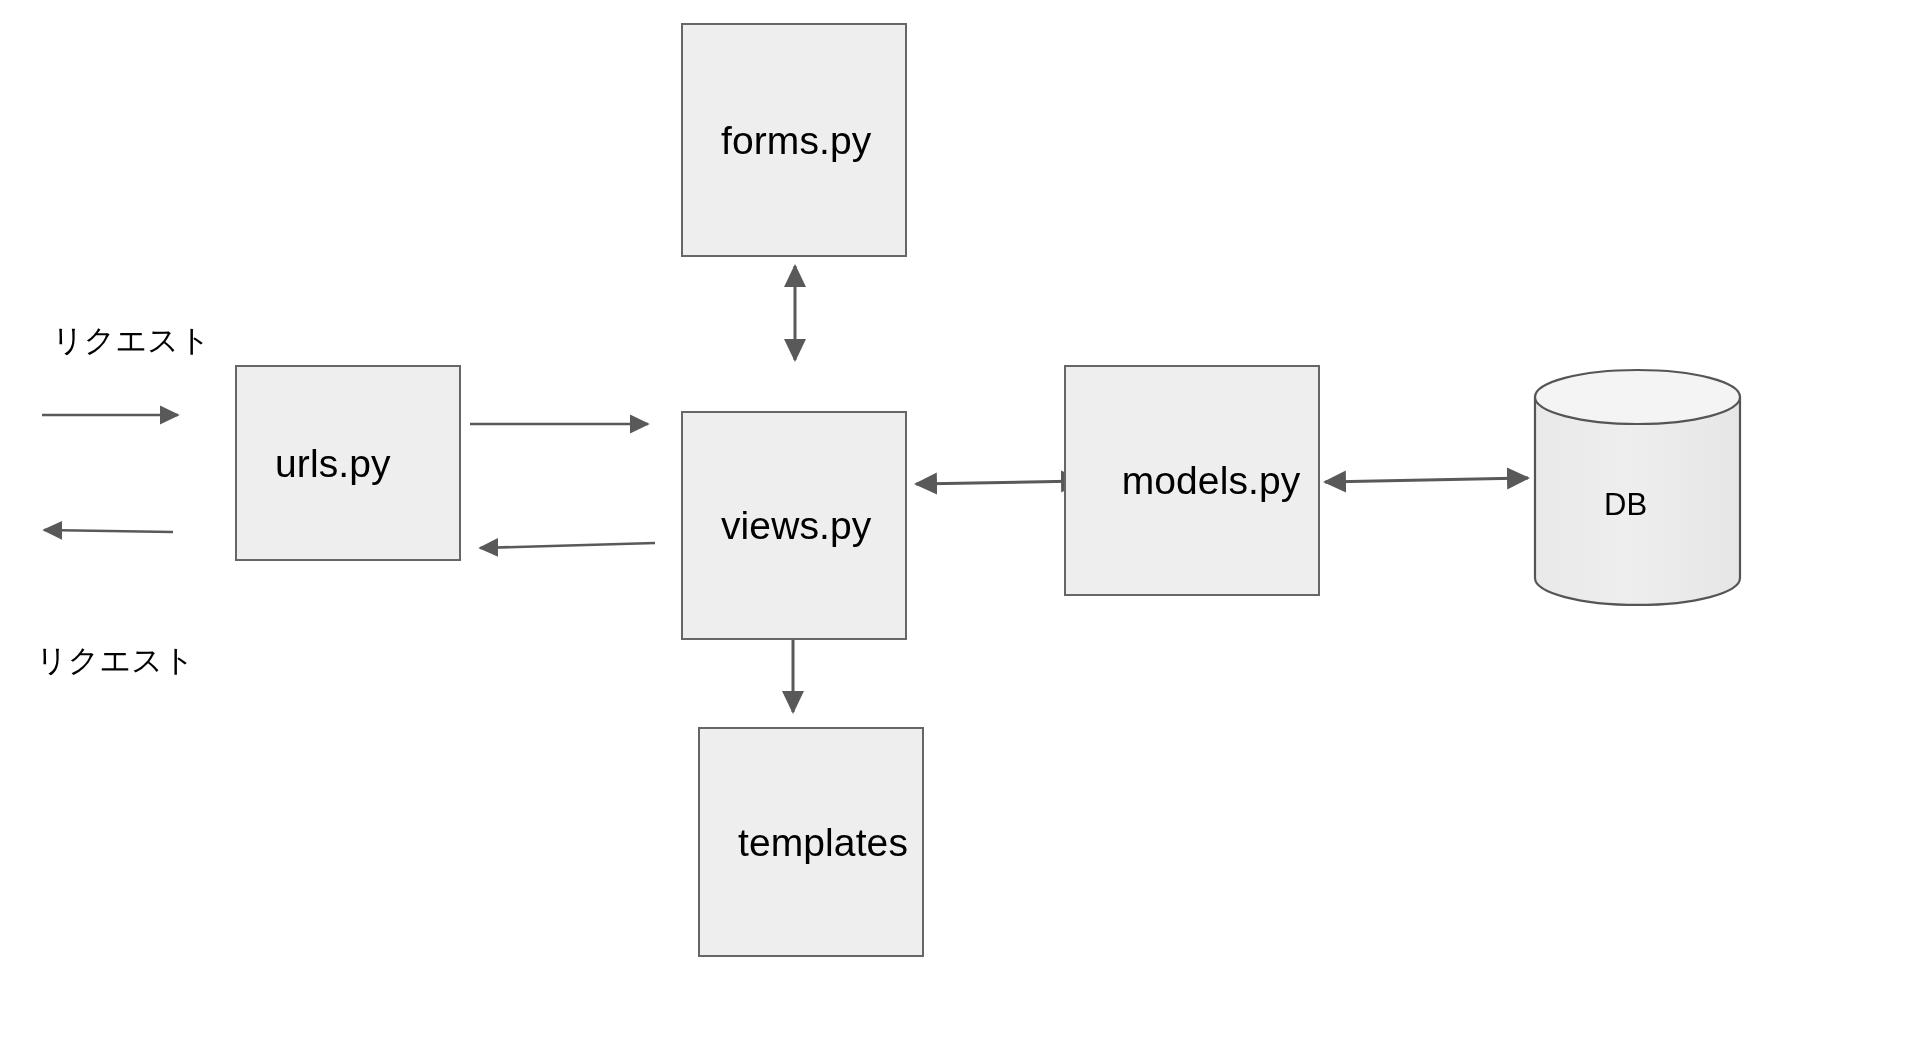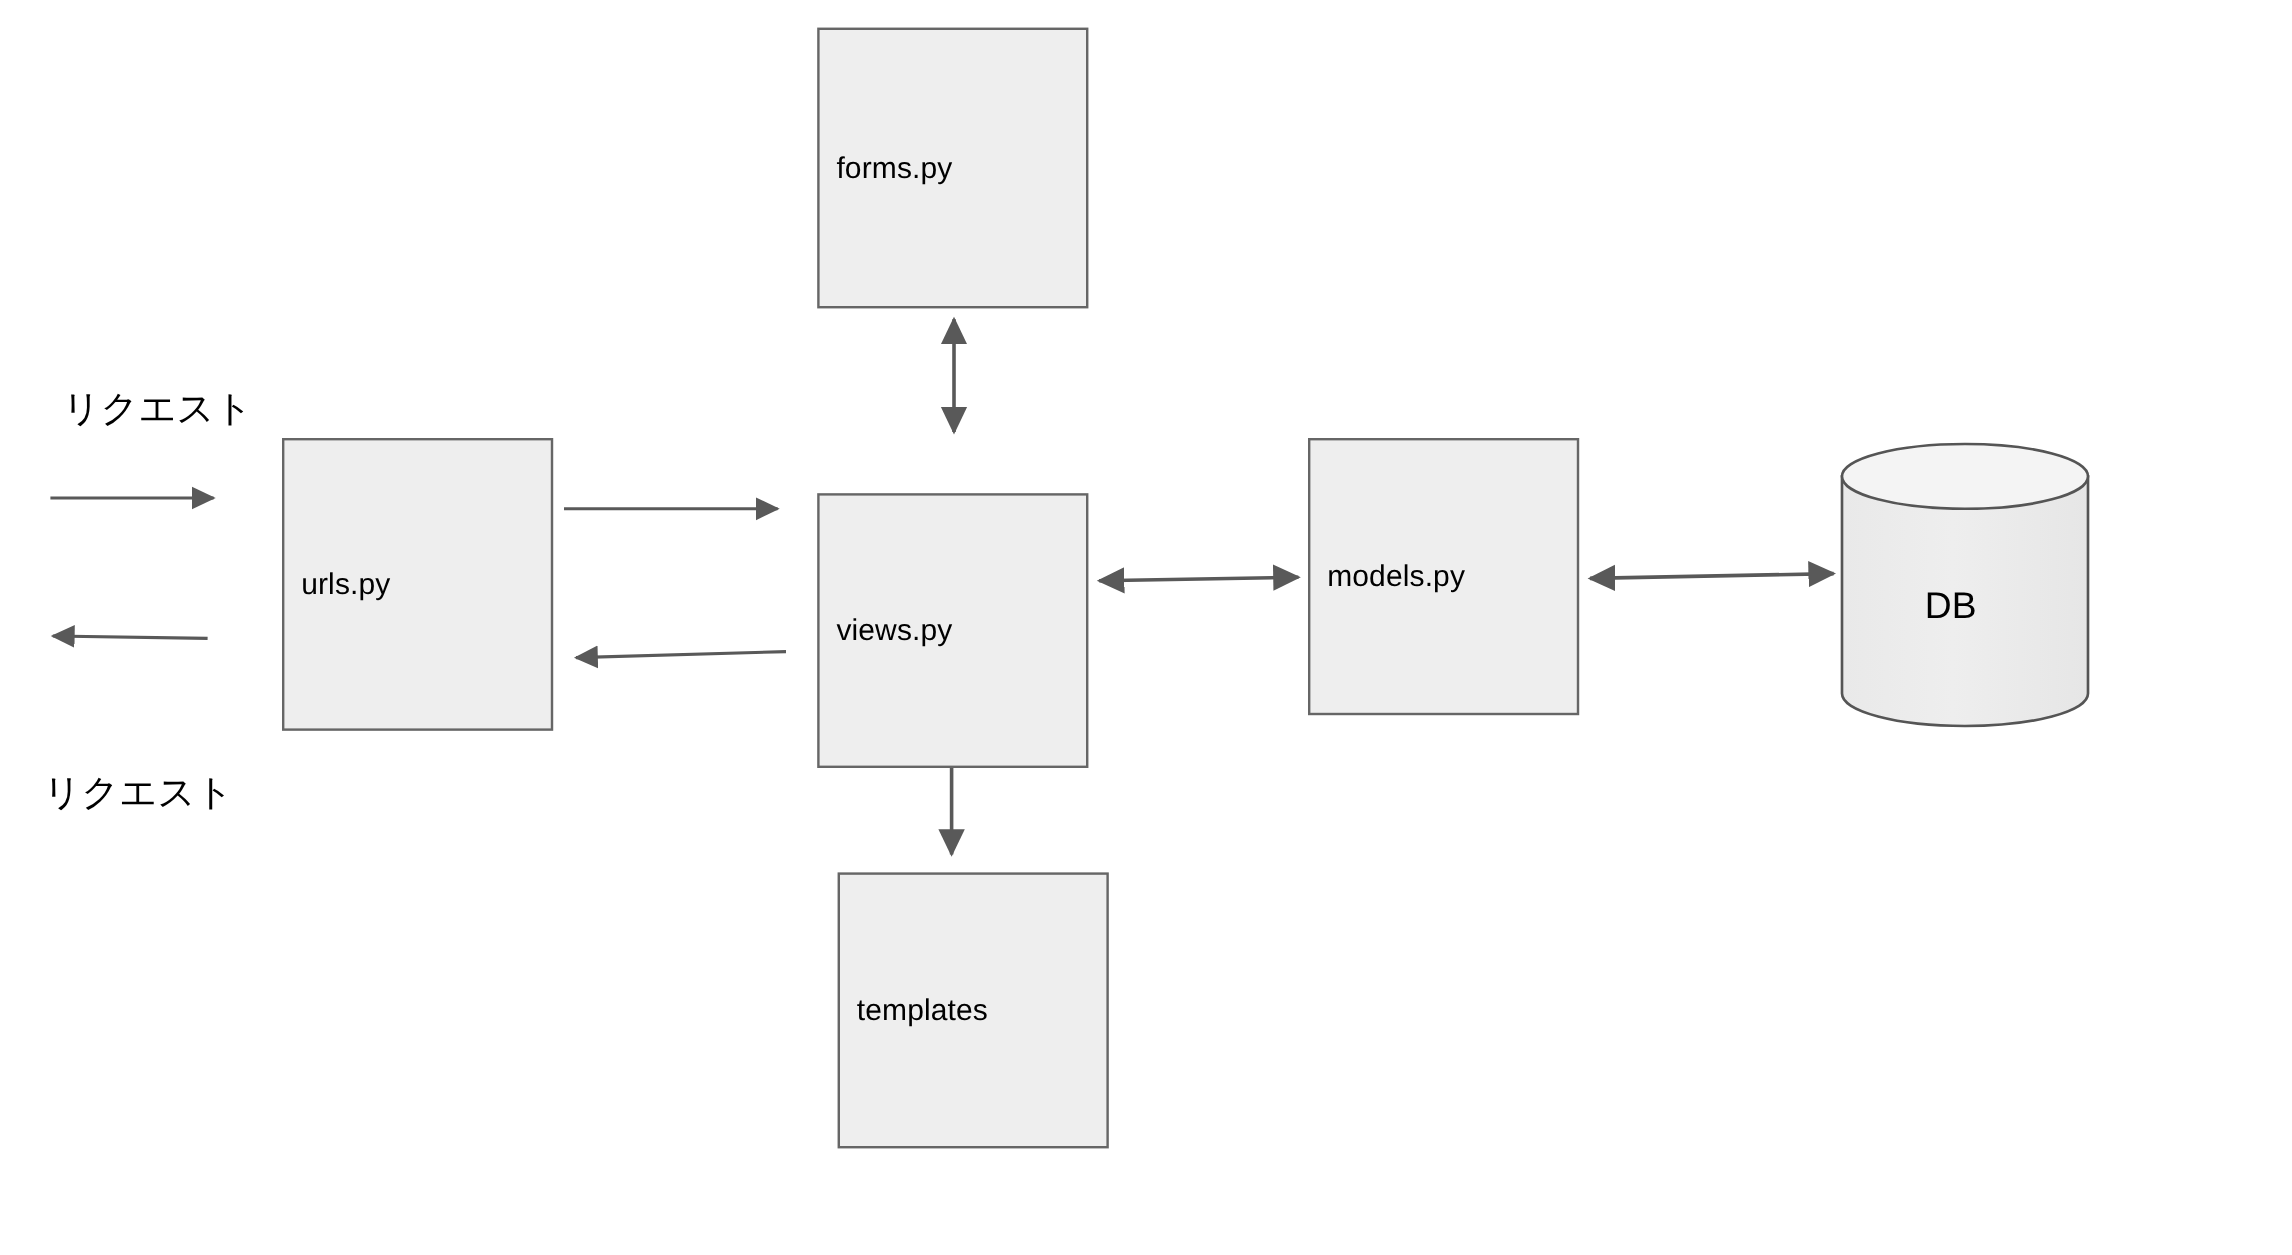--- a/index.html
+++ b/index.html
@@ -26,25 +26,25 @@
   .node-box {
     position: absolute;
     box-sizing: border-box;
     background: #eeeeee;
     border: 2px solid #666666;
     display: flex;
     align-items: center;
     justify-content: flex-start;
   }
   .node-label {
-    font-size: 25px;
+    font-size: 39px;
     color: #000000;
     line-height: 1;
     white-space: nowrap;
-    padding-left: 14px;
+    padding-left: 38px;
     letter-spacing: 0.1px;
   }
   .flow-label {
     position: absolute;
     font-size: 31px;
     color: #000000;
     line-height: 1;
     white-space: nowrap;
     text-align: right;
   }
@@ -97,29 +97,29 @@
 
     <line x1="916" y1="484" x2="1082" y2="481" stroke="#595959" stroke-width="3" marker-end="url(#arrow-end)" marker-start="url(#arrow-start)"></line>
 
     <line x1="1325" y1="482" x2="1528" y2="478" stroke="#595959" stroke-width="3" marker-end="url(#arrow-end)" marker-start="url(#arrow-start)"></line>
   </svg>
 
   <div class="node-box" style="left:681px; top:23px; width:226px; height:234px;">
     <span class="node-label">forms.py</span>
   </div>
 
-  <div class="node-box" style="left:235px; top:365px; width:226px; height:244px;">
+  <div class="node-box" style="left:235px; top:365px; width:226px; height:196px;">
     <span class="node-label">urls.py</span>
   </div>
 
   <div class="node-box" style="left:681px; top:368px; width:226px; height:229px;margin-top:43px;">
     <span class="node-label">views.py</span>
   </div>
 
-  <div class="node-box" style="left:1090px; top:365px; width:226px; height:231px;">
+  <div class="node-box" style="left:1064px; top:365px; width:256px; height:231px;justify-content:center;">
     <span class="node-label">models.py</span>
   </div>
 
   <div class="node-box" style="left:698px; top:727px; width:226px; height:230px;">
     <span class="node-label">templates</span>
   </div>
 
   <div class="db-label" style="left:1604px; top:489px;">DB</div>
 
   <div class="flow-label" style="left:52px; top:325px;">リクエスト</div>

